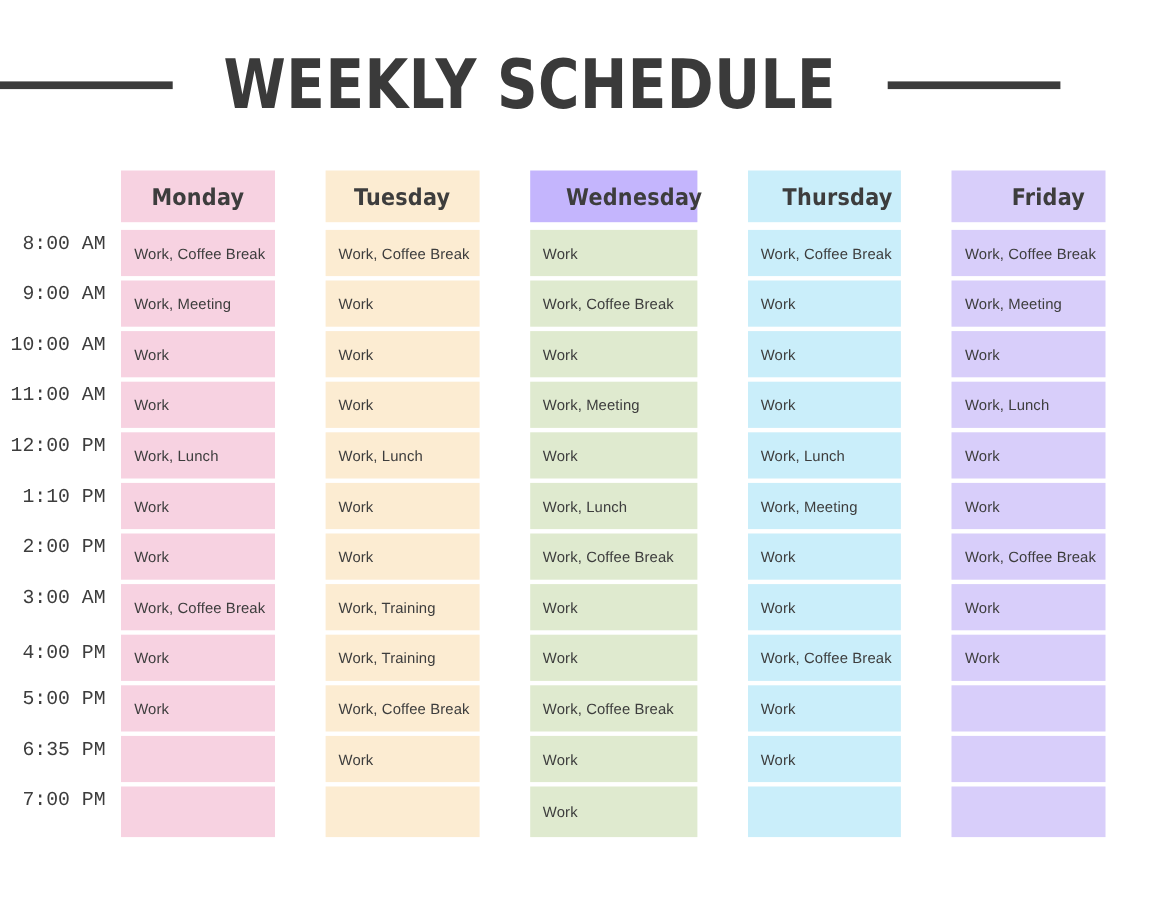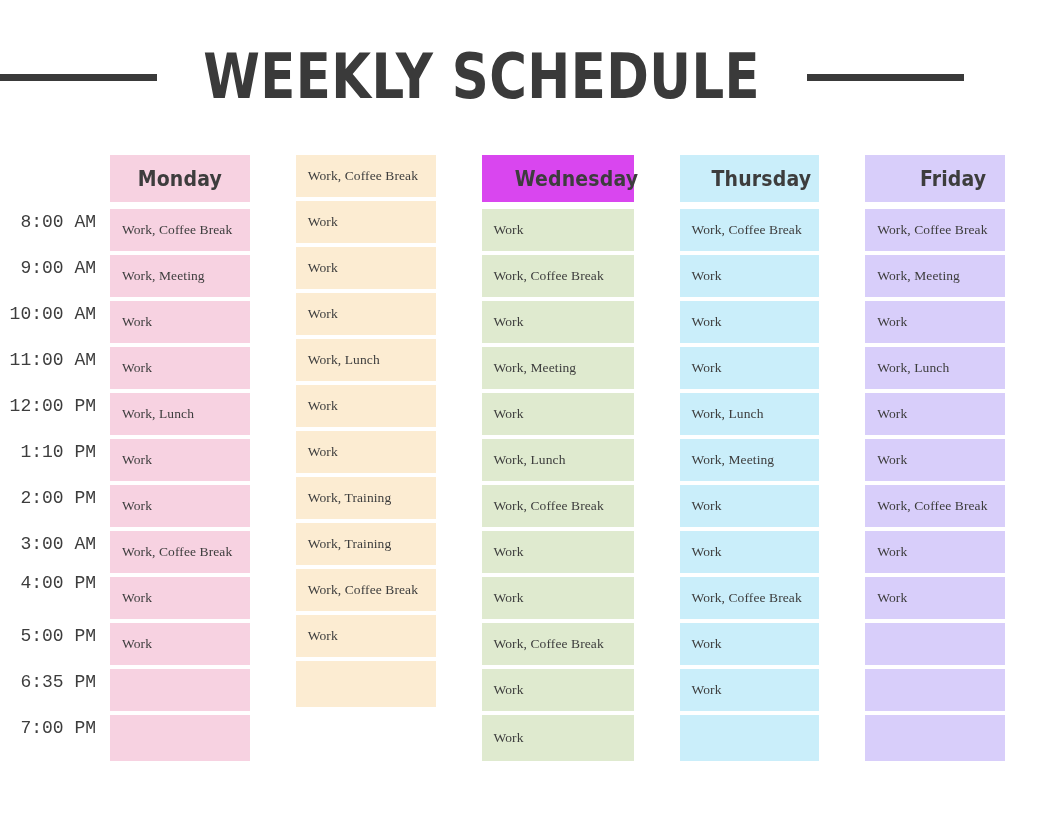--- a/index.html
+++ b/index.html
@@ -78,21 +78,21 @@
     margin-bottom: 7px;
     letter-spacing: 0.2px;
   }
   .cell {
     height: 42px;
     margin-bottom: 4px;
     display: flex;
     align-items: center;
     padding-left: 12px;
     box-sizing: border-box;
-    font-family: Liberation Serif, serif;
+    font-family: Liberation Sans, sans-serif;
     font-size: 13.5px;
     font-weight: normal;
     color: #3d3d3d;
     letter-spacing: 0.1px;
     white-space: nowrap;
   }
   .cell.tall { height: 46px; }
 
   
   .times {
@@ -124,21 +124,21 @@
 <div class="schedule">
   <div class="times">
       <div class="time-label" style="top: 57px;">8:00 AM</div>
       <div class="time-label" style="top: 103px;">9:00 AM</div>
       <div class="time-label" style="top: 149px; text-align: right;">10:00 AM</div>
       <div class="time-label" style="top: 195px;">11:00 AM</div>
       <div class="time-label" style="top: 241px;">12:00 PM</div>
       <div class="time-label" style="top: 287px;">1:10 PM</div>
       <div class="time-label" style="top: 333px;">2:00 PM</div>
       <div class="time-label" style="top: 379px; padding-left: 37px;">3:00 AM</div>
-      <div class="time-label" style="top: 418px;">4:00 PM</div>
+      <div class="time-label" style="top: 429px;">4:00 PM</div>
       <div class="time-label" style="top: 471px;">5:00 PM</div>
       <div class="time-label" style="top: 517px;">6:35 PM</div>
       <div class="time-label" style="top: 563px;">7:00 PM</div>
     </div>
   <div class="grid">
       <div class="col">
         <div class="day-header" style="background: rgb(247, 210, 225);">Monday</div>
         <div class="cell" style="background: rgb(247, 210, 225);">Work, Coffee Break</div>
         <div class="cell" style="background: rgb(247, 210, 225);">Work, Meeting</div>
         <div class="cell" style="background: rgb(247, 210, 225);">Work</div>
@@ -146,35 +146,36 @@
         <div class="cell" style="background: rgb(247, 210, 225);">Work, Lunch</div>
         <div class="cell" style="background: rgb(247, 210, 225);">Work</div>
         <div class="cell" style="background: rgb(247, 210, 225);">Work</div>
         <div class="cell" style="background: rgb(247, 210, 225);">Work, Coffee Break</div>
         <div class="cell" style="background: rgb(247, 210, 225);">Work</div>
         <div class="cell" style="background: rgb(247, 210, 225);">Work</div>
         <div class="cell" style="background: rgb(247, 210, 225);"></div>
         <div class="cell tall" style="background: rgb(247, 210, 225);"></div>
       </div>
       <div class="col">
+        <div class="day-header" style="background: rgb(252, 236, 210);">Tuesday</div>
         <div class="cell" style="background: rgb(252, 236, 210);">Work, Coffee Break</div>
         <div class="cell" style="background: rgb(252, 236, 210);">Work</div>
         <div class="cell" style="background: rgb(252, 236, 210);">Work</div>
         <div class="cell" style="background: rgb(252, 236, 210);">Work</div>
         <div class="cell" style="background: rgb(252, 236, 210);">Work, Lunch</div>
         <div class="cell" style="background: rgb(252, 236, 210);">Work</div>
         <div class="cell" style="background: rgb(252, 236, 210);">Work</div>
         <div class="cell" style="background: rgb(252, 236, 210);">Work, Training</div>
         <div class="cell" style="background: rgb(252, 236, 210);">Work, Training</div>
         <div class="cell" style="background: rgb(252, 236, 210);">Work, Coffee Break</div>
         <div class="cell" style="background: rgb(252, 236, 210);">Work</div>
         <div class="cell tall" style="background: rgb(252, 236, 210);"></div>
       </div>
       <div class="col">
-        <div class="day-header" style="background: #d946ef; padding-left: 38px;">Wednesday</div>
+        <div class="day-header" style="background: #c4b5fd; padding-left: 38px;">Wednesday</div>
         <div class="cell" style="background: rgb(223, 234, 207);">Work</div>
         <div class="cell" style="background: rgb(223, 234, 207);">Work, Coffee Break</div>
         <div class="cell" style="background: rgb(223, 234, 207);">Work</div>
         <div class="cell" style="background: rgb(223, 234, 207);">Work, Meeting</div>
         <div class="cell" style="background: rgb(223, 234, 207);">Work</div>
         <div class="cell" style="background: rgb(223, 234, 207);">Work, Lunch</div>
         <div class="cell" style="background: rgb(223, 234, 207);">Work, Coffee Break</div>
         <div class="cell" style="background: rgb(223, 234, 207);">Work</div>
         <div class="cell" style="background: rgb(223, 234, 207);">Work</div>
         <div class="cell" style="background: rgb(223, 234, 207);">Work, Coffee Break</div>

